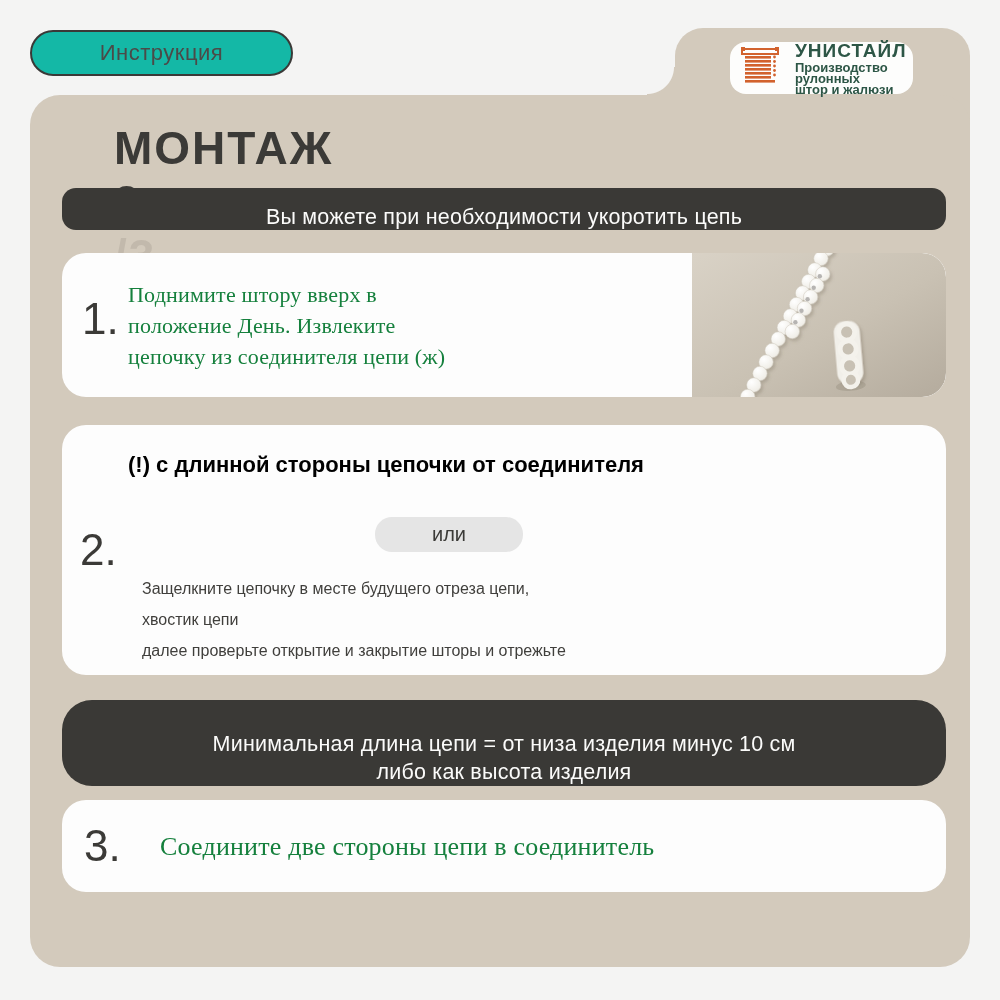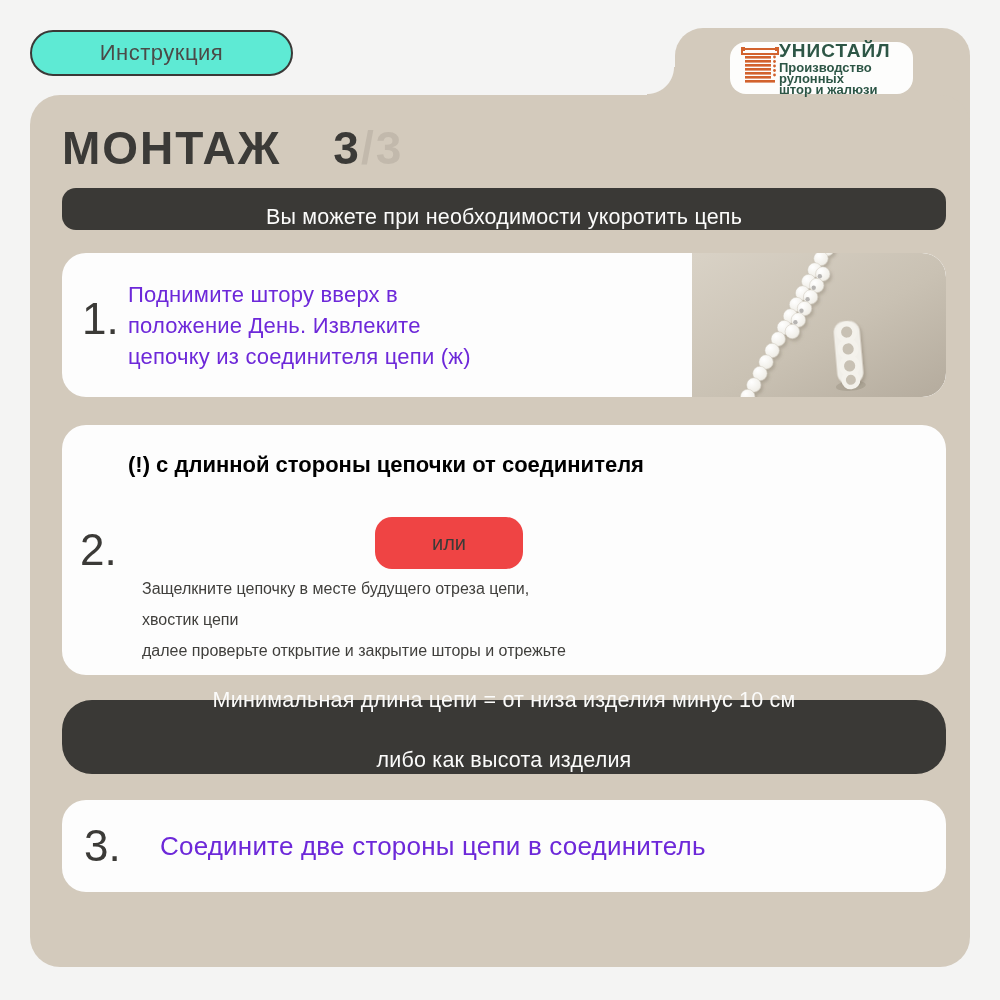--- a/index.html
+++ b/index.html
@@ -2,70 +2,70 @@
 <html><head>
 <meta charset="utf-8">
 <style>
   * { margin:0; padding:0; box-sizing:border-box; }
   html,body { width:1000px; height:1000px; }
   body { background:#f4f4f3; font-family:"Liberation Sans", sans-serif; position:relative; overflow:hidden; }
   .canvas { position:absolute; inset:0; width:1000px; height:1000px; }
 
   
   .instr-tab { position:absolute; left:30px; top:30px; width:263px; height:46px;
-    background:#5eead4; border:2.5px solid #3a3937; border-radius:23px;
+    background:#14b8a6; border:2.5px solid #3a3937; border-radius:23px;
     display:flex; align-items:center; justify-content:center;
     font-size:22px; color:#4b4a48; letter-spacing:0.5px; }
 
   
   .card-main { position:absolute; left:30px; top:95px; width:940px; height:872px;
     background:#d3cabc; border-radius:30px; }
   .card-tab-ext { position:absolute; left:675px; top:28px; width:295px; height:110px;
     background:#d3cabc; border-radius:28px 28px 0 0; }
   .card-fillet { position:absolute; left:647px; top:67px; width:28px; height:28px;
     background:radial-gradient(circle 28px at 0 0, #f4f4f3 0 26.5px, #d3cabc 27.5px); }
 
   
   .logo-card { position:absolute; left:730px; top:42px; width:183px; height:52px;
     background:#fdfdfc; border-radius:16px; display:flex; align-items:center;
-    padding-left:11px; gap:0;justify-content:space-between; }
+    padding-left:11px; gap:16px;justify-content:space-between; }
   .logo-text { display:flex; flex-direction:column; line-height:1; }
   .logo-brand { font-size:19px; font-weight:bold; color:#2d5646; letter-spacing:1px; }
   .logo-tagline { font-size:13px; font-weight:bold; color:#2d5646; line-height:11px; margin-top:2px; }
 
   
   .title-row { position:absolute; left:62px; top:121px; font-size:46px; font-weight:600;
-    color:#3b3a37; letter-spacing:2px; display:flex; align-items:baseline; }
+    color:#3b3a37; letter-spacing:2px; display:flex; align-items:baseline;flex-direction:column; }
   .page-current { margin-left:52px; }
   .page-rest { color:#c2b9ac; }
 
   
   .banner { position:absolute; left:62px; width:884px; background:#3a3936;
     color:#fbfbfa; display:flex; flex-direction:column; align-items:center;
     justify-content:flex-end; font-size:21.5px; font-weight:500; letter-spacing:0.2px; }
   .banner-top { top:188px; height:42px; border-radius:14px; }
-  .banner-mid { top:700px; height:74px; border-radius:30px; line-height:28px;gap:32px; }
+  .banner-mid { top:700px; height:86px; border-radius:30px; line-height:28px; }
 
   
   .step-card { position:absolute; left:62px; width:884px; background:#fdfdfd; border-radius:24px; }
   .step1 { top:253px; height:144px; overflow:hidden; }
   .step2 { top:425px; height:250px; }
   .step3 { top:800px; height:92px; display:flex; align-items:center; padding-left:20px; }
 
   .step-num { font-size:44px; font-weight:500; color:#3b3a37; line-height:1; }
   .step1 .step-num { position:absolute; left:20px; top:44px; }
   .step2 .step-num { position:absolute; left:18px; top:103px; }
   .step3 .step-num { width:60px; text-align:left; padding-left:2px; }
 
-  .step-text { font-size:22px; color:#6d28d9; line-height:31px; letter-spacing:0.2px; }
+  .step-text { font-size:22px; color:#15803d; line-height:31px; letter-spacing:0.2px;font-family:Liberation Serif, serif; }
   .step1 .step-text { position:absolute; left:66px; top:26px; }
   .p1 { position:absolute; left:66px; top:24px; font-size:22px; color:#403f3c; line-height:32px; }
   .p1 .bold-line { font-weight:bold; color:#000000; }
-  .or-pill { position:absolute; left:313px; top:92px; width:148px; height:52px;
-    background:#ef4444; border-radius:17px; display:flex; align-items:center;
+  .or-pill { position:absolute; left:313px; top:92px; width:148px; height:35px;
+    background:#e5e5e5; border-radius:17px; display:flex; align-items:center;
     justify-content:center; font-size:20px; color:#3b3a37; }
   .p2 { position:absolute; left:80px; top:148px; font-size:16px; color:#403f3c; line-height:31px; }
   .step3 .step-text { margin-left:18px; font-size:26px; }
 
   
   .photo { position:absolute; right:0; top:0; width:254px; height:144px;
     border-radius:0 24px 24px 0; overflow:hidden; }
   .photo svg { display:block; }
 </style>
 </head>

